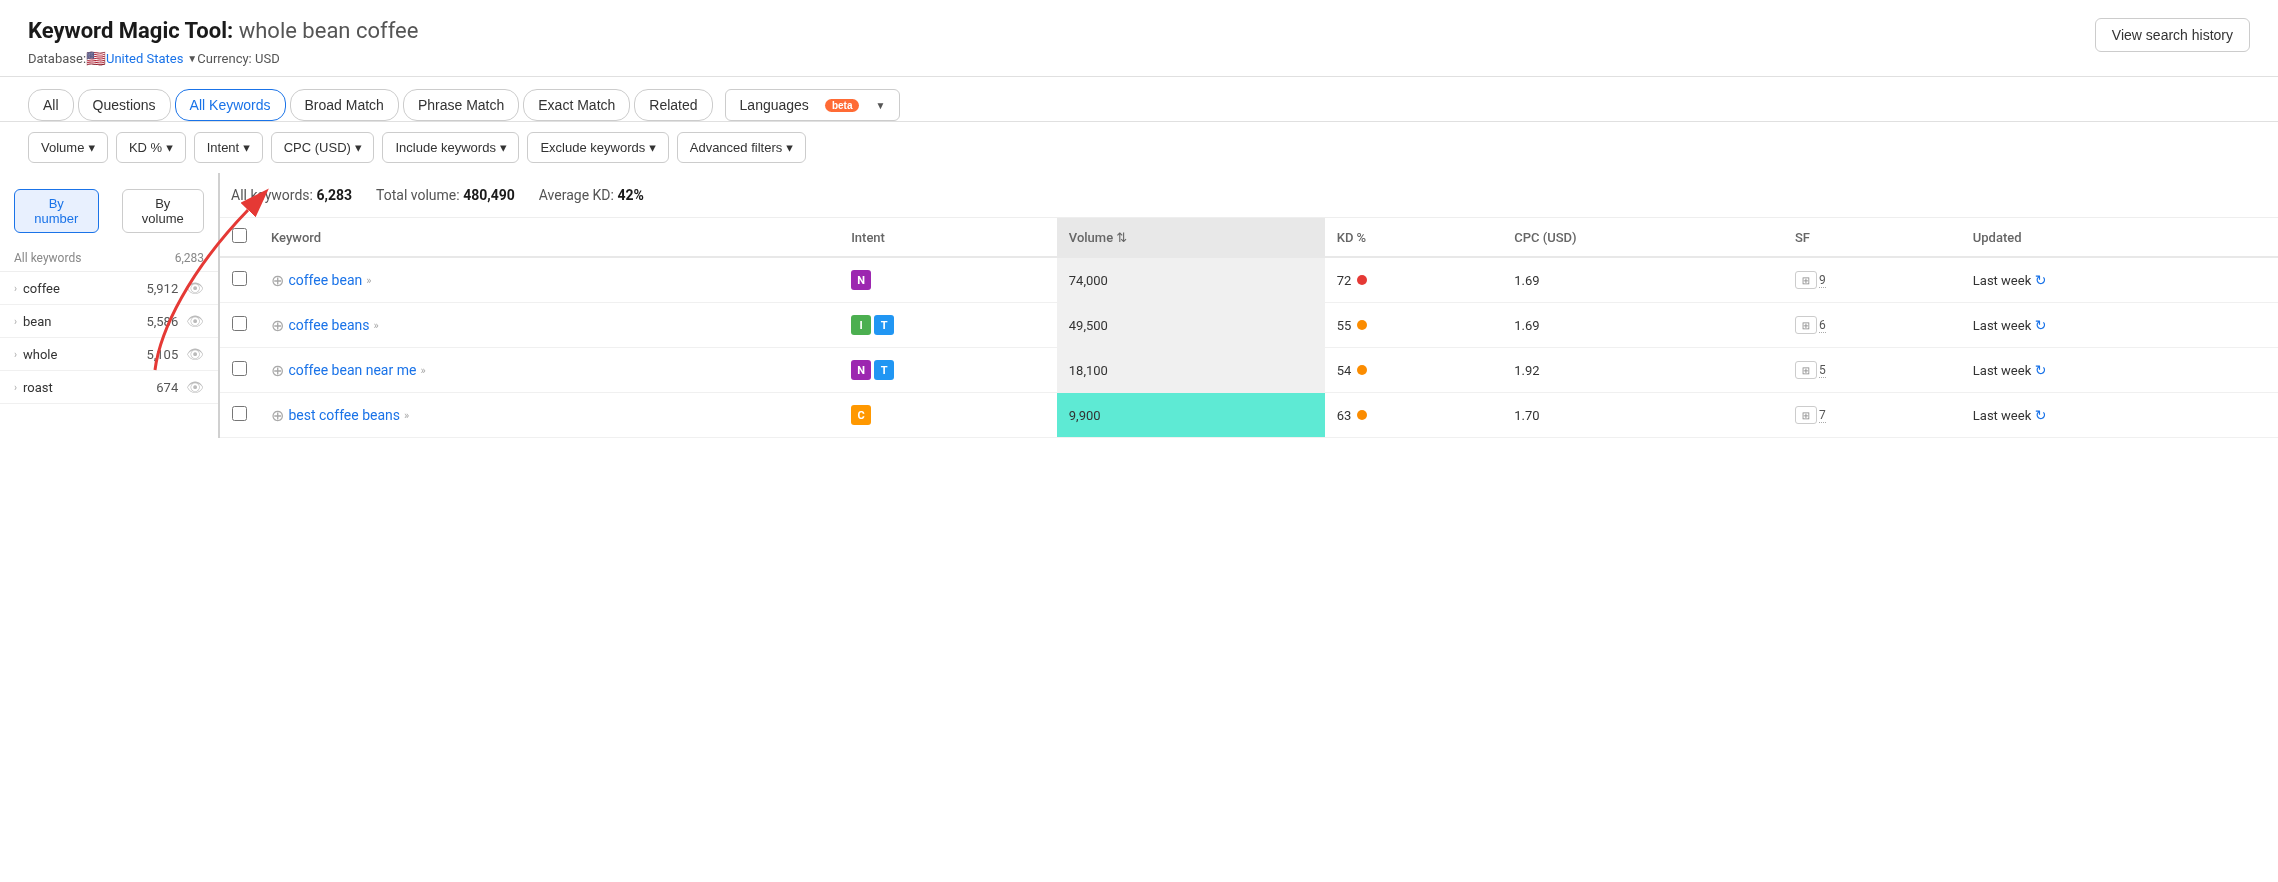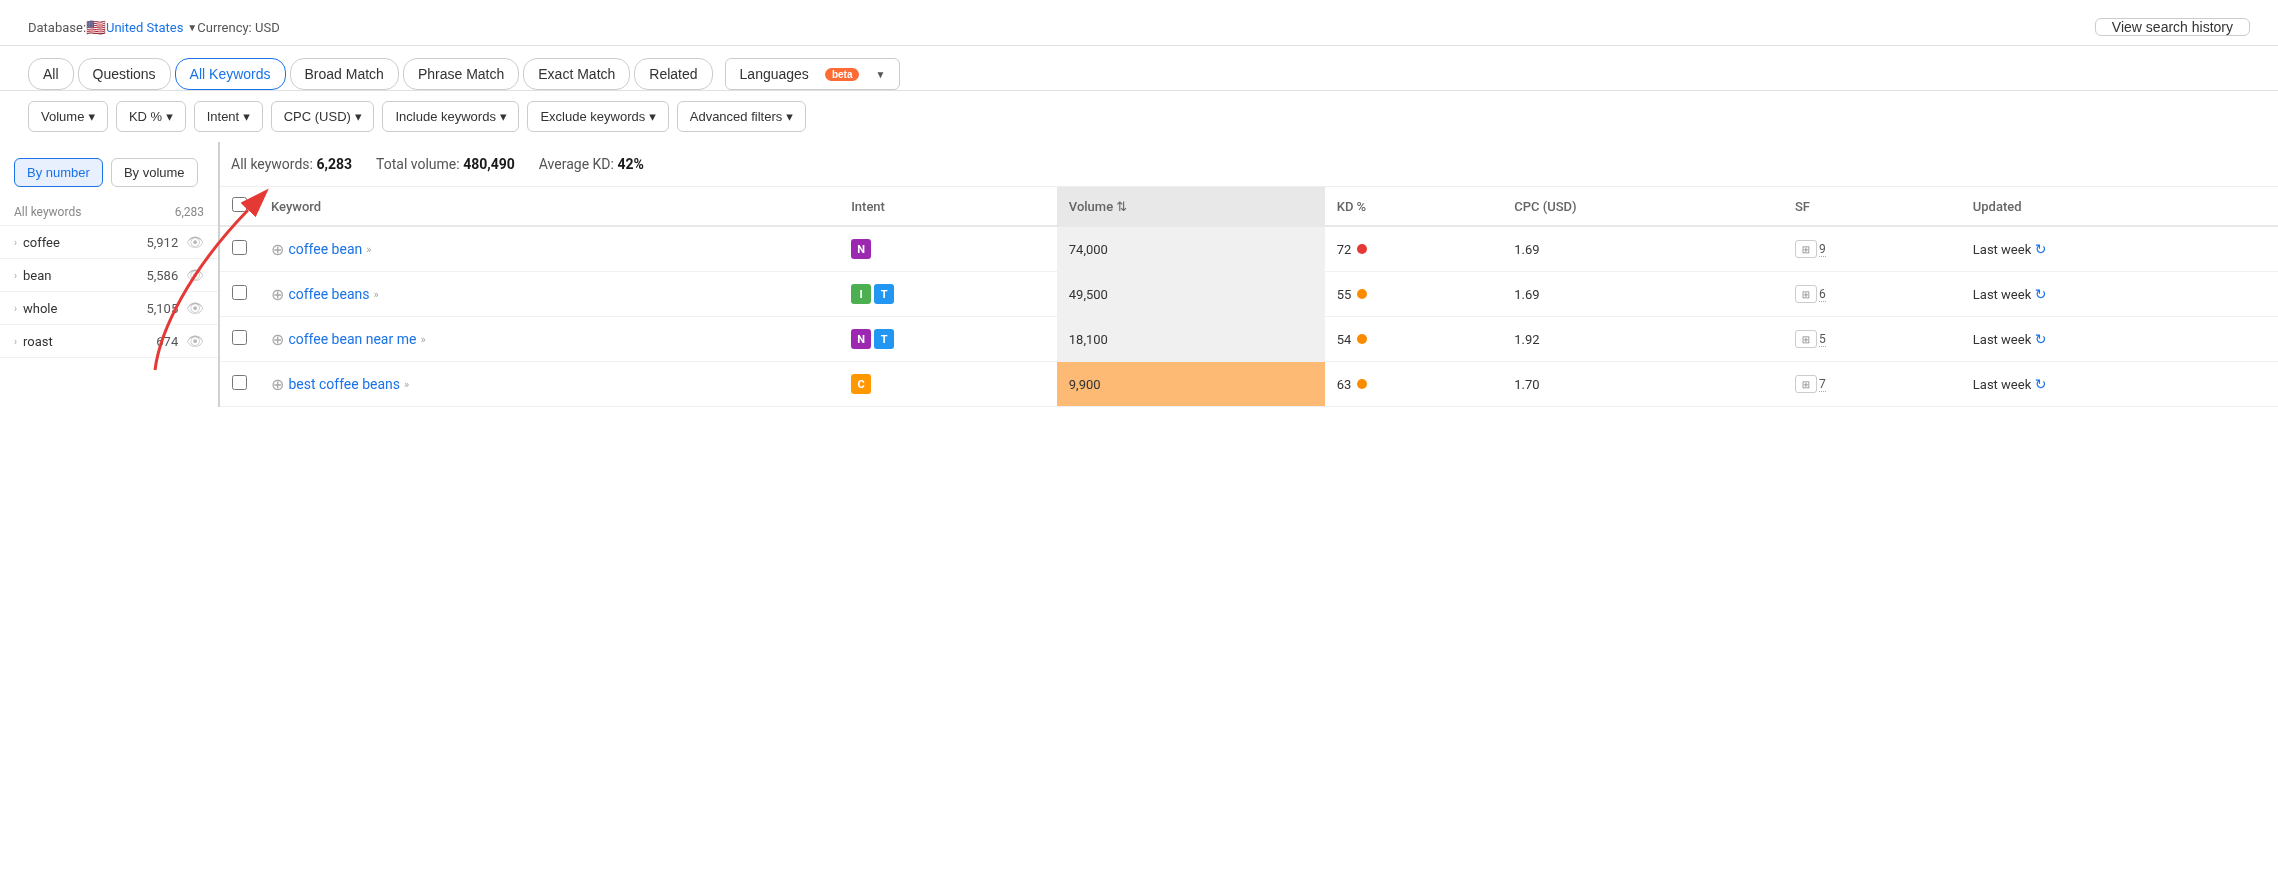--- a/index.html
+++ b/index.html
@@ -47,21 +47,21 @@
       cursor: pointer;
       color: #1a73e8;
     }
     .flag-emoji { font-size: 16px; }
     .chevron-down { font-size: 10px; color: #555; }
     .currency-label { color: #555; }
     .view-history-btn {
       border: 1px solid #ccc;
       background: #fff;
       border-radius: 6px;
-      padding: 0 16px;
+      padding: 8px 16px;
       font-size: 14px;
       cursor: pointer;
       color: #333;
       white-space: nowrap;
     }
 
     
     .tabs-section {
       padding: 12px 28px 0;
       border-bottom: 1px solid #e0e0e0;
@@ -143,21 +143,21 @@
     .sidebar {
       width: 220px;
       min-width: 200px;
       border-right: 2px solid #d0d0d0;
       padding: 16px 0;
       background: #fff;
     }
     .sidebar-sort-row {
       display: flex;
       align-items: center;
-      gap: 8px;
+      gap: 23px;
       padding: 0 14px 12px;
     }
     .sort-btn {
       border: 1px solid #ccc;
       background: #fff;
       border-radius: 6px;
       padding: 6px 12px;
       font-size: 13px;
       cursor: pointer;
       color: #333;
@@ -377,20 +377,24 @@
       overflow: visible;
     }
   </style>
 </head>
 <body>
 
 <div class="app-container annotation-container">
 
   <div class="header">
     <div class="header-left">
+      <div class="header-title">
+        <span>Keyword Magic Tool:</span>
+        <span class="query">whole bean coffee</span>
+      </div>
       <div class="header-meta">
         <span>Database:</span>
         <span class="flag-emoji">🇺🇸</span>
         <span class="database-selector">
           <span>United States</span>
           <span class="chevron-down">▼</span>
         </span>
         <span class="currency-label">Currency: USD</span>
       </div>
     </div>
@@ -617,21 +621,21 @@
                   <span class="plus-icon">⊕</span>
                   <a href="#" class="kw-link">best coffee beans</a>
                   <span class="double-chevron"> »</span>
                 </div>
               </td>
               <td>
                 <div style="display: flex; gap: 3px;">
                   <span class="intent-badge intent-C">C</span>
                 </div>
               </td>
-              <td style="background: #fdba74;">9,900</td>
+              <td style="background: #5eead4;">9,900</td>
               <td><span>63</span><span class="kd-dot kd-orange"></span></td>
               <td>1.70</td>
               <td><span class="sf-icon">⊞</span><span class="sf-count">7</span></td>
               <td><span>Last week</span><span class="refresh-icon"> ↻</span></td>
             </tr>
           </tbody>
       </table>
     </div>
   </div>
 

